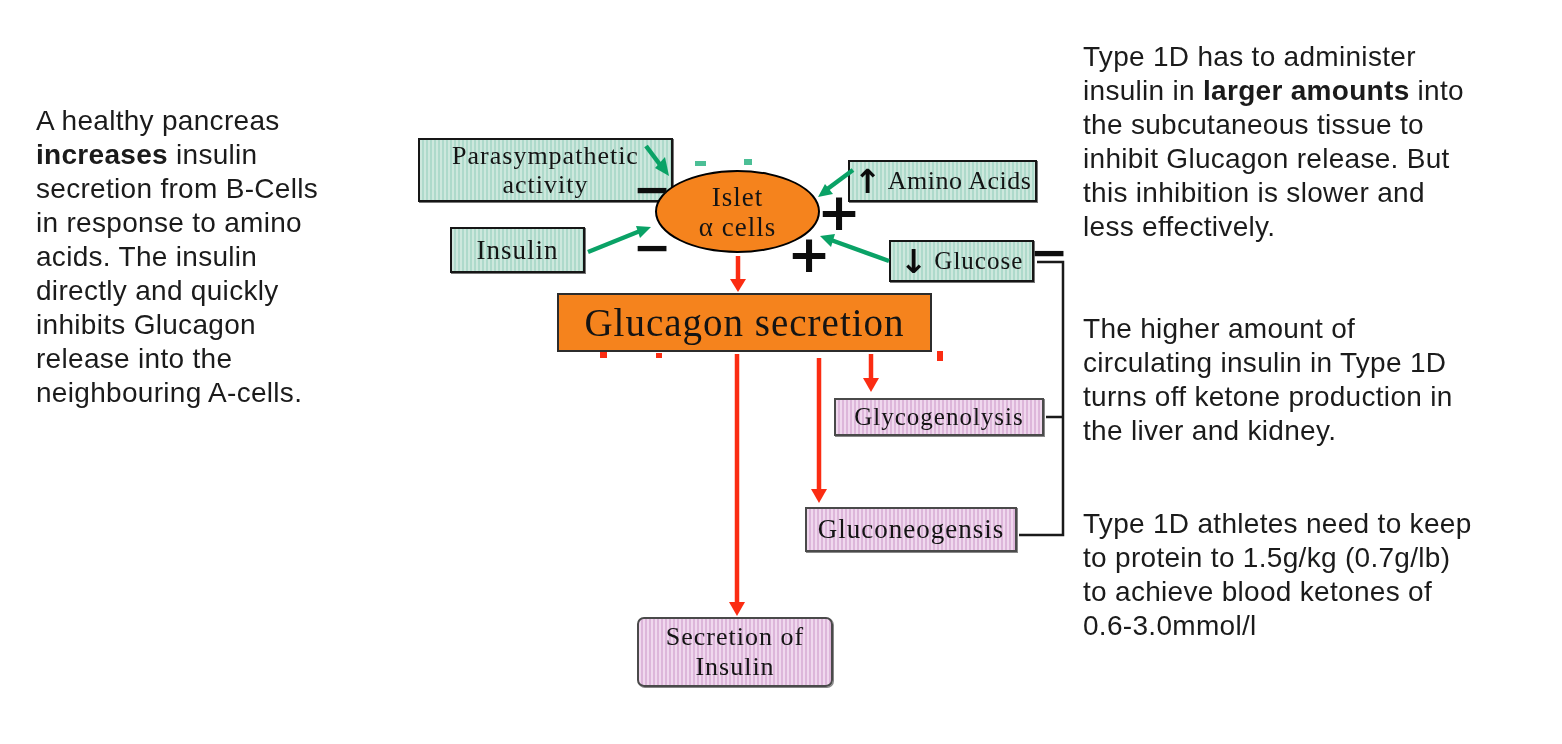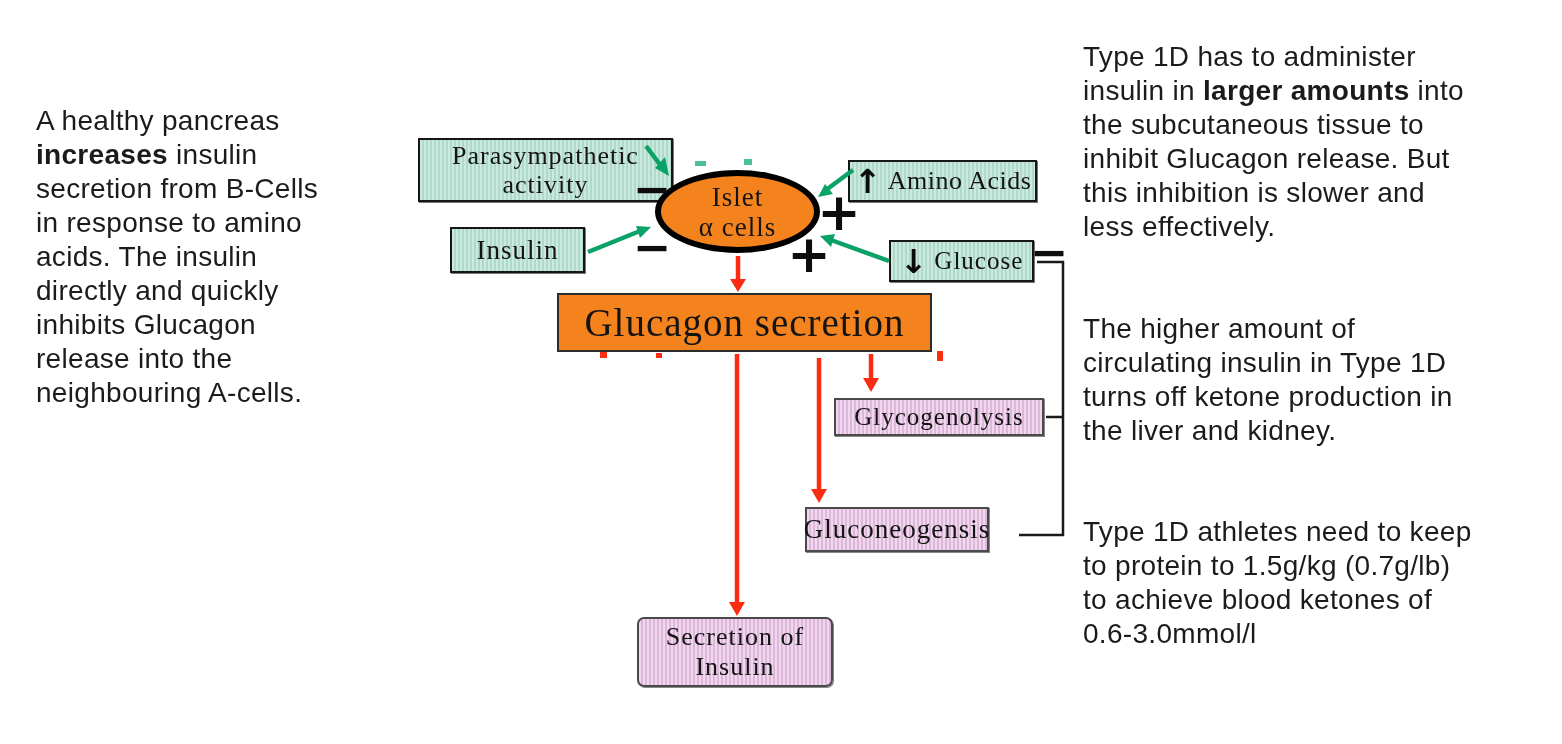--- a/index.html
+++ b/index.html
@@ -15,42 +15,42 @@
 
   .para{position:absolute;font-family:"Liberation Sans",sans-serif;font-size:28px;
         line-height:34px;color:var(--text);letter-spacing:.3px;}
   .tline{white-space:pre;}
   .b{font-weight:bold;}
 
   #p-left1{left:36px;top:104px;}
   #p-left2{left:36px;top:489px;}
   #p-right1{left:1083px;top:40px;}
   #p-right2{left:1083px;top:312px;}
-  #p-right3{left:1083px;top:507px;margin-top:8px;}
+  #p-right3{left:1083px;top:507px;}
 
   .dbox{position:absolute;box-sizing:border-box;display:flex;flex-direction:column;
         align-items:center;justify-content:center;font-family:"Liberation Serif",serif;
         color:#141414;letter-spacing:1px;z-index:2;text-align:center;}
   .gbox{background:repeating-linear-gradient(90deg,var(--green-box-light) 0 2px,var(--green-box-dark) 2px 4px);
         border:2px solid #161616;box-shadow:1px 1px 0 #777;}
   .pbox{background:repeating-linear-gradient(90deg,var(--pink-box-light) 0 2px,var(--pink-box-dark) 2px 4px);
         border:2px solid #4a4a4a;box-shadow:1px 1px 0 #888;}
   .obox{background:var(--orange);border:2px solid #2c2c2c;}
   .row{flex-direction:row;gap:6px;}
   .barrow{font-family:"DejaVu Sans",sans-serif;font-weight:bold;font-size:33px;line-height:1;color:#0b0b0b;}
 
   #box-para{left:418px;top:138px;width:255px;height:64px;font-size:26px;line-height:29px;}
   #box-insulin{left:450px;top:227px;width:135px;height:46px;font-size:27px;}
   #box-amino{left:848px;top:160px;width:189px;height:42px;font-size:26px;letter-spacing:.5px;}
   #box-glucose{left:889px;top:240px;width:145px;height:42px;font-size:25px;}
   #islet{left:655px;top:170px;width:165px;height:83px;font-size:27px;line-height:30px;
-         background:var(--orange);border:6px solid #000000;border-radius:50%;}
+         background:var(--orange);border:2px solid #000000;border-radius:50%;}
   #box-glucagon{left:557px;top:293px;width:375px;height:59px;font-size:39px;letter-spacing:1px;align-items:center;}
   #box-glyco{left:834px;top:398px;width:210px;height:38px;font-size:25px;}
-  #box-gluconeo{left:805px;top:507px;width:184px;height:45px;font-size:27px;}
+  #box-gluconeo{left:805px;top:507px;width:212px;height:45px;font-size:27px;}
   #box-secretion{left:637px;top:617px;width:196px;height:70px;font-size:26px;line-height:30px;border-radius:7px;}
 
   .sign{position:absolute;transform:translate(-50%,-50%);font-family:"DejaVu Sans",sans-serif;
         font-weight:bold;color:#0d0d0d;z-index:4;line-height:1;}
   .minus{font-size:46px;}
   .plus{font-size:52px;}
   #sign-minus-para{left:652px;top:189px;}
   #sign-minus-insulin{left:652px;top:247px;}
   #sign-plus-amino{left:839px;top:212px;}
   #sign-plus-glucose{left:809px;top:254px;}

